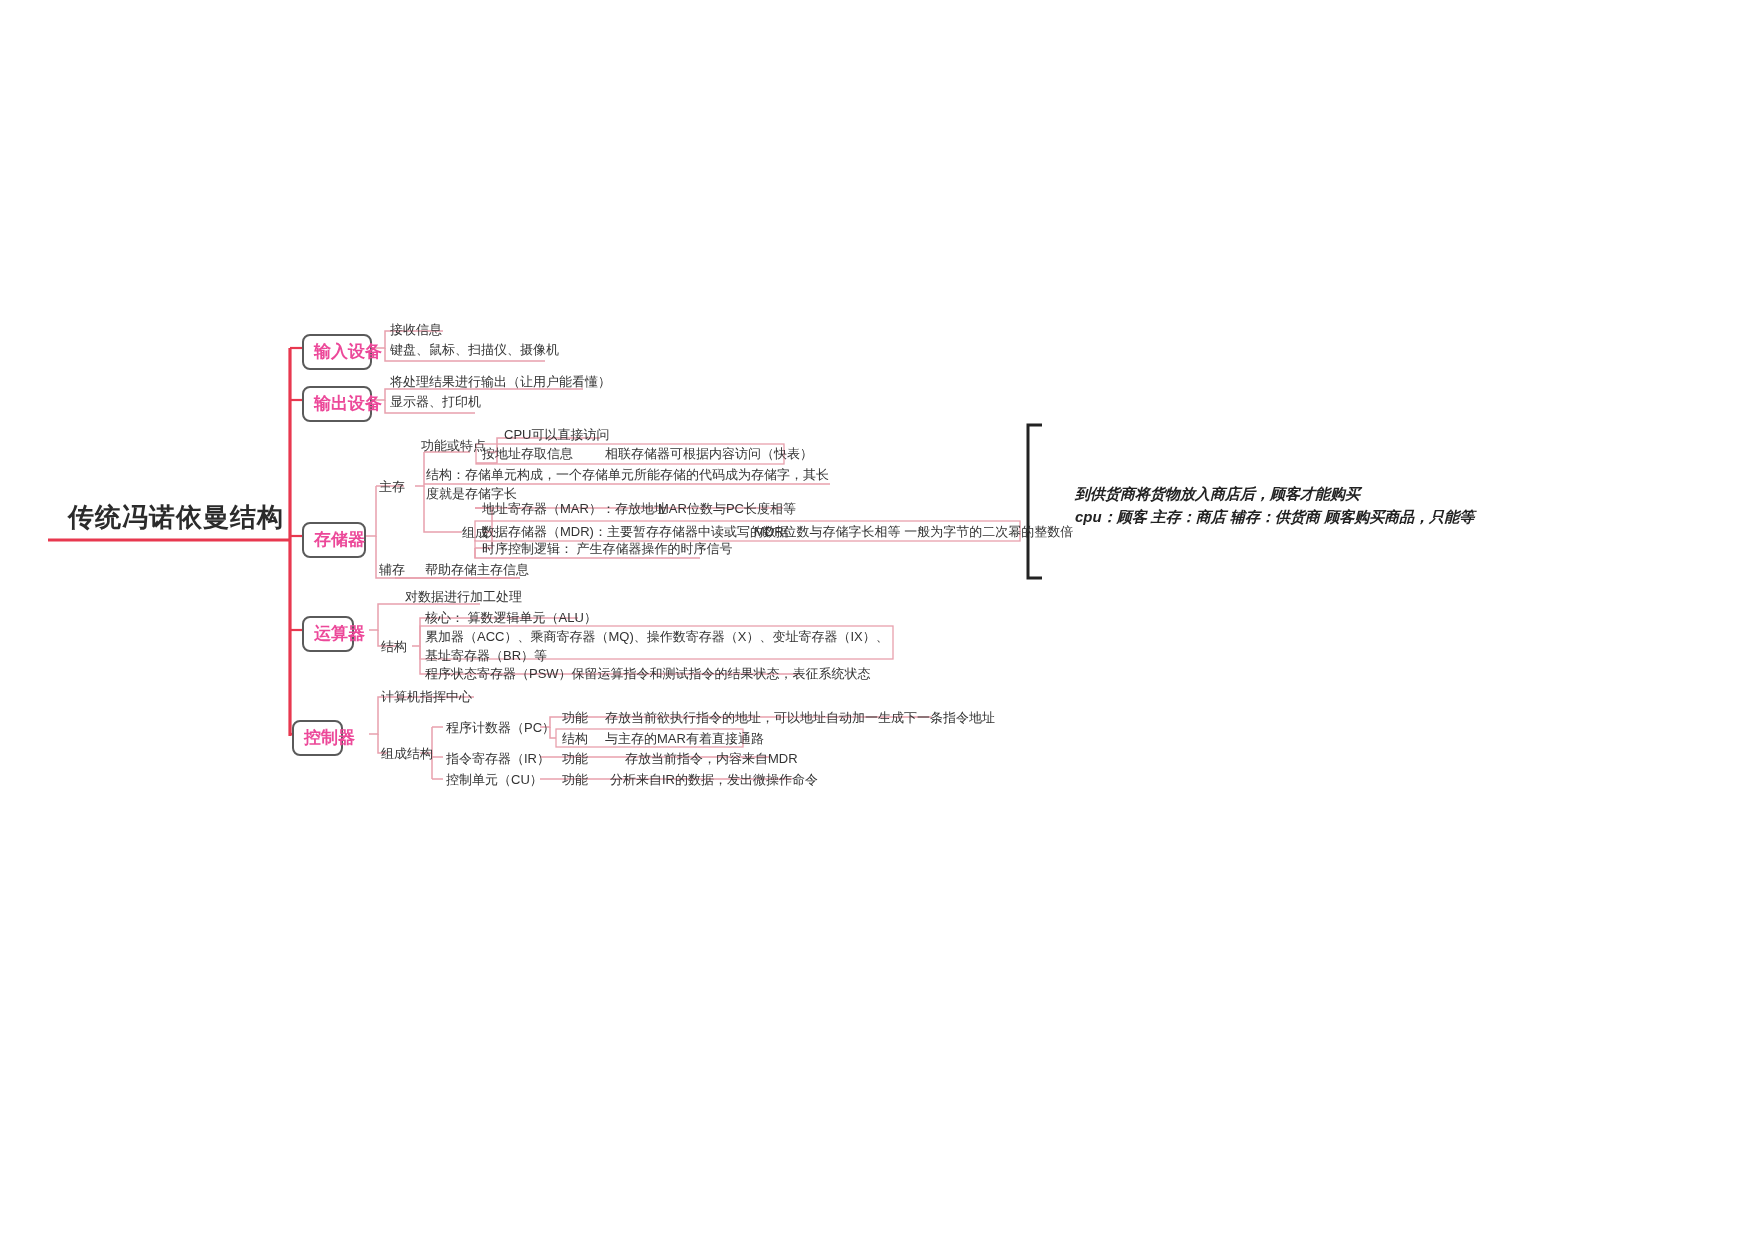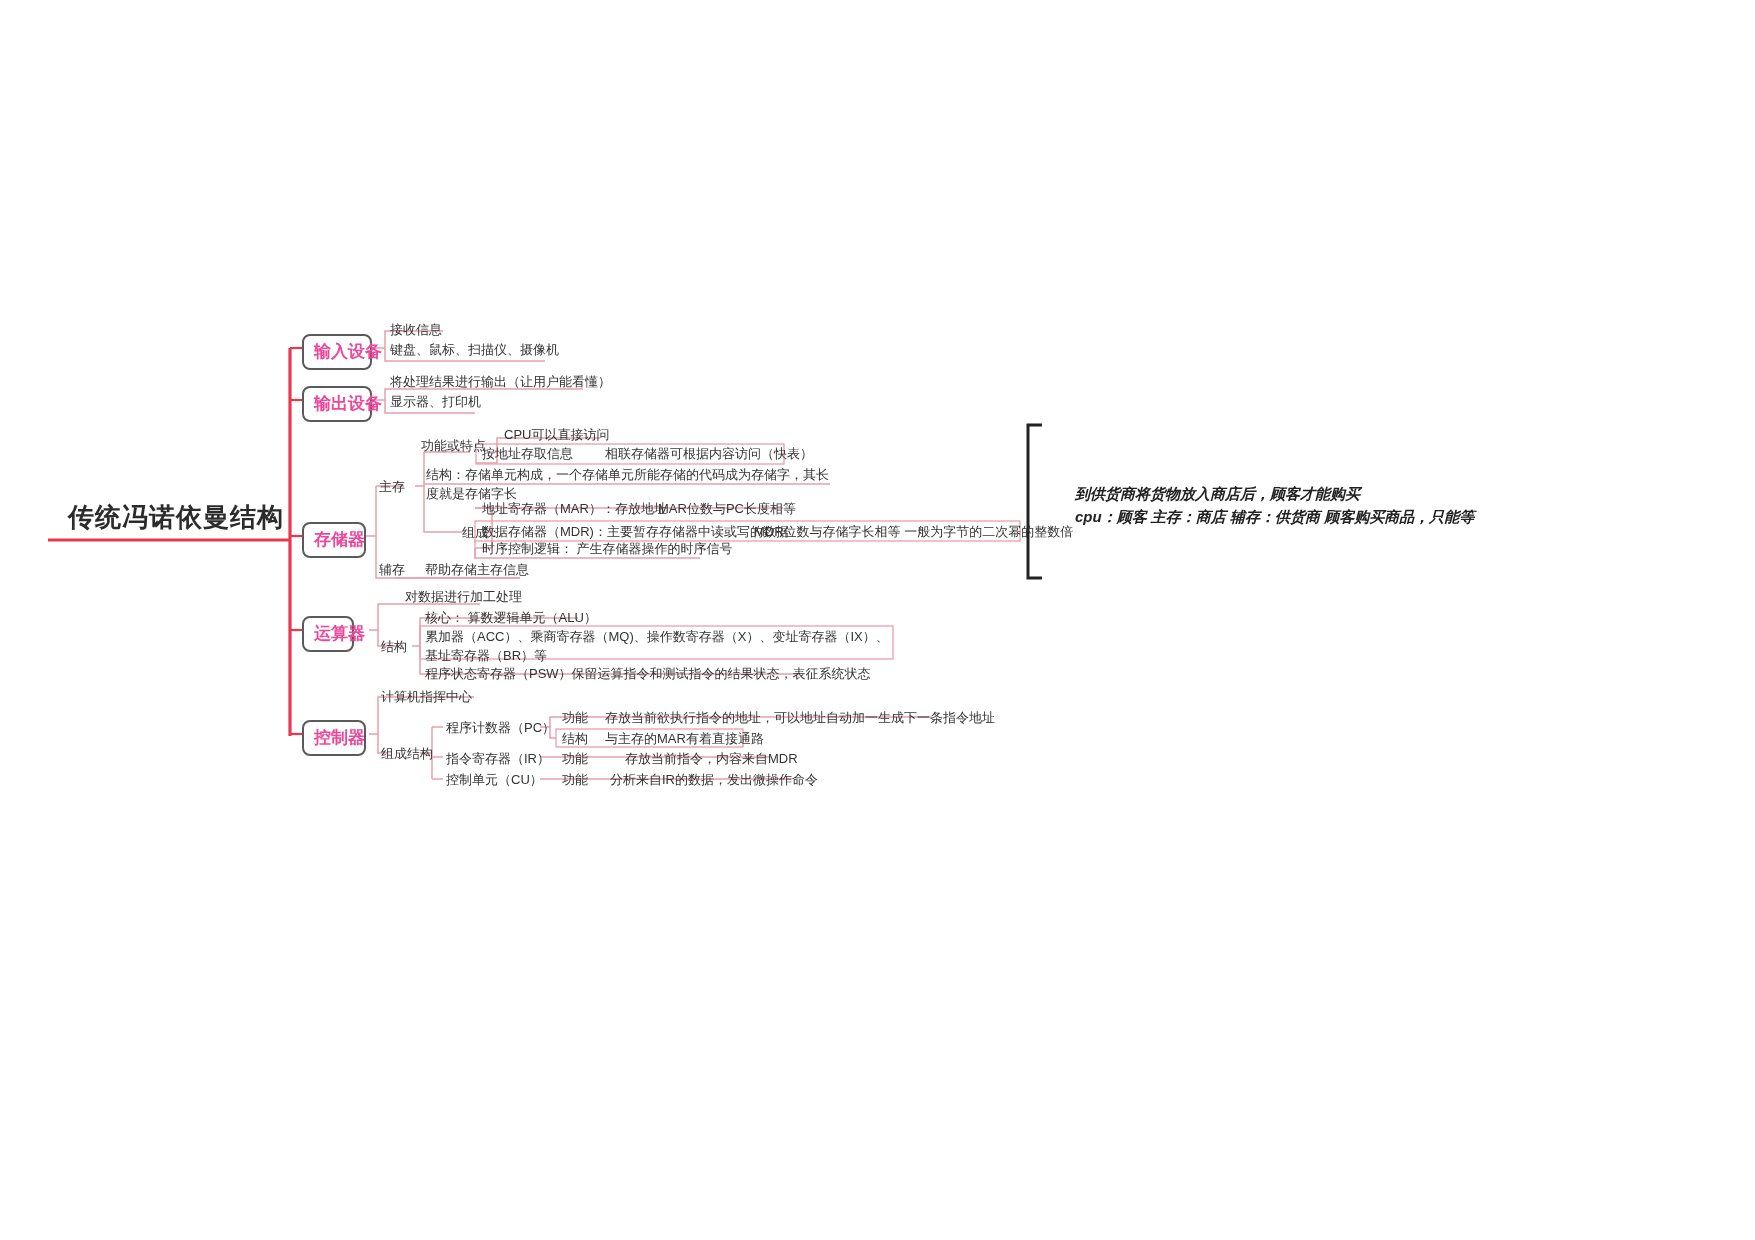--- a/index.html
+++ b/index.html
@@ -130,21 +130,21 @@
 
     <path d="M1042 425 L1028 425 L1028 578 L1042 578" stroke="#222" stroke-width="3" fill="none"></path>
   </svg>
 
   <div class="root-node" style="left:68px;top:500px;">传统冯诺依曼结构</div>
 
   <div class="l1" style="left:302px;top:334px;width:70px;">输入设备</div>
   <div class="l1" style="left:302px;top:386px;width:70px;">输出设备</div>
   <div class="l1" style="left:302px;top:522px;width:64px;">存储器</div>
   <div class="l1" style="left:302px;top:616px;width:52px;">运算器</div>
-  <div class="l1" style="left:302px;top:720px;width:64px;">控制器</div>
+  <div class="l1" style="left:292px;top:720px;width:51px;">控制器</div>
 
   <div class="tx" style="left:390px;top:321px;text-align:center;">接收信息</div>
   <div class="tx" style="left:390px;top:341px;">键盘、鼠标、扫描仪、摄像机</div>
 
   <div class="tx" style="left:390px;top:373px;">将处理结果进行输出（让用户能看懂）</div>
   <div class="tx" style="left:390px;top:393px;">显示器、打印机</div>
 
   <div class="tx" style="left:379px;top:478px;">主存</div>
 
   <div class="tx" style="left:421px;top:437px;">功能或特点</div>

